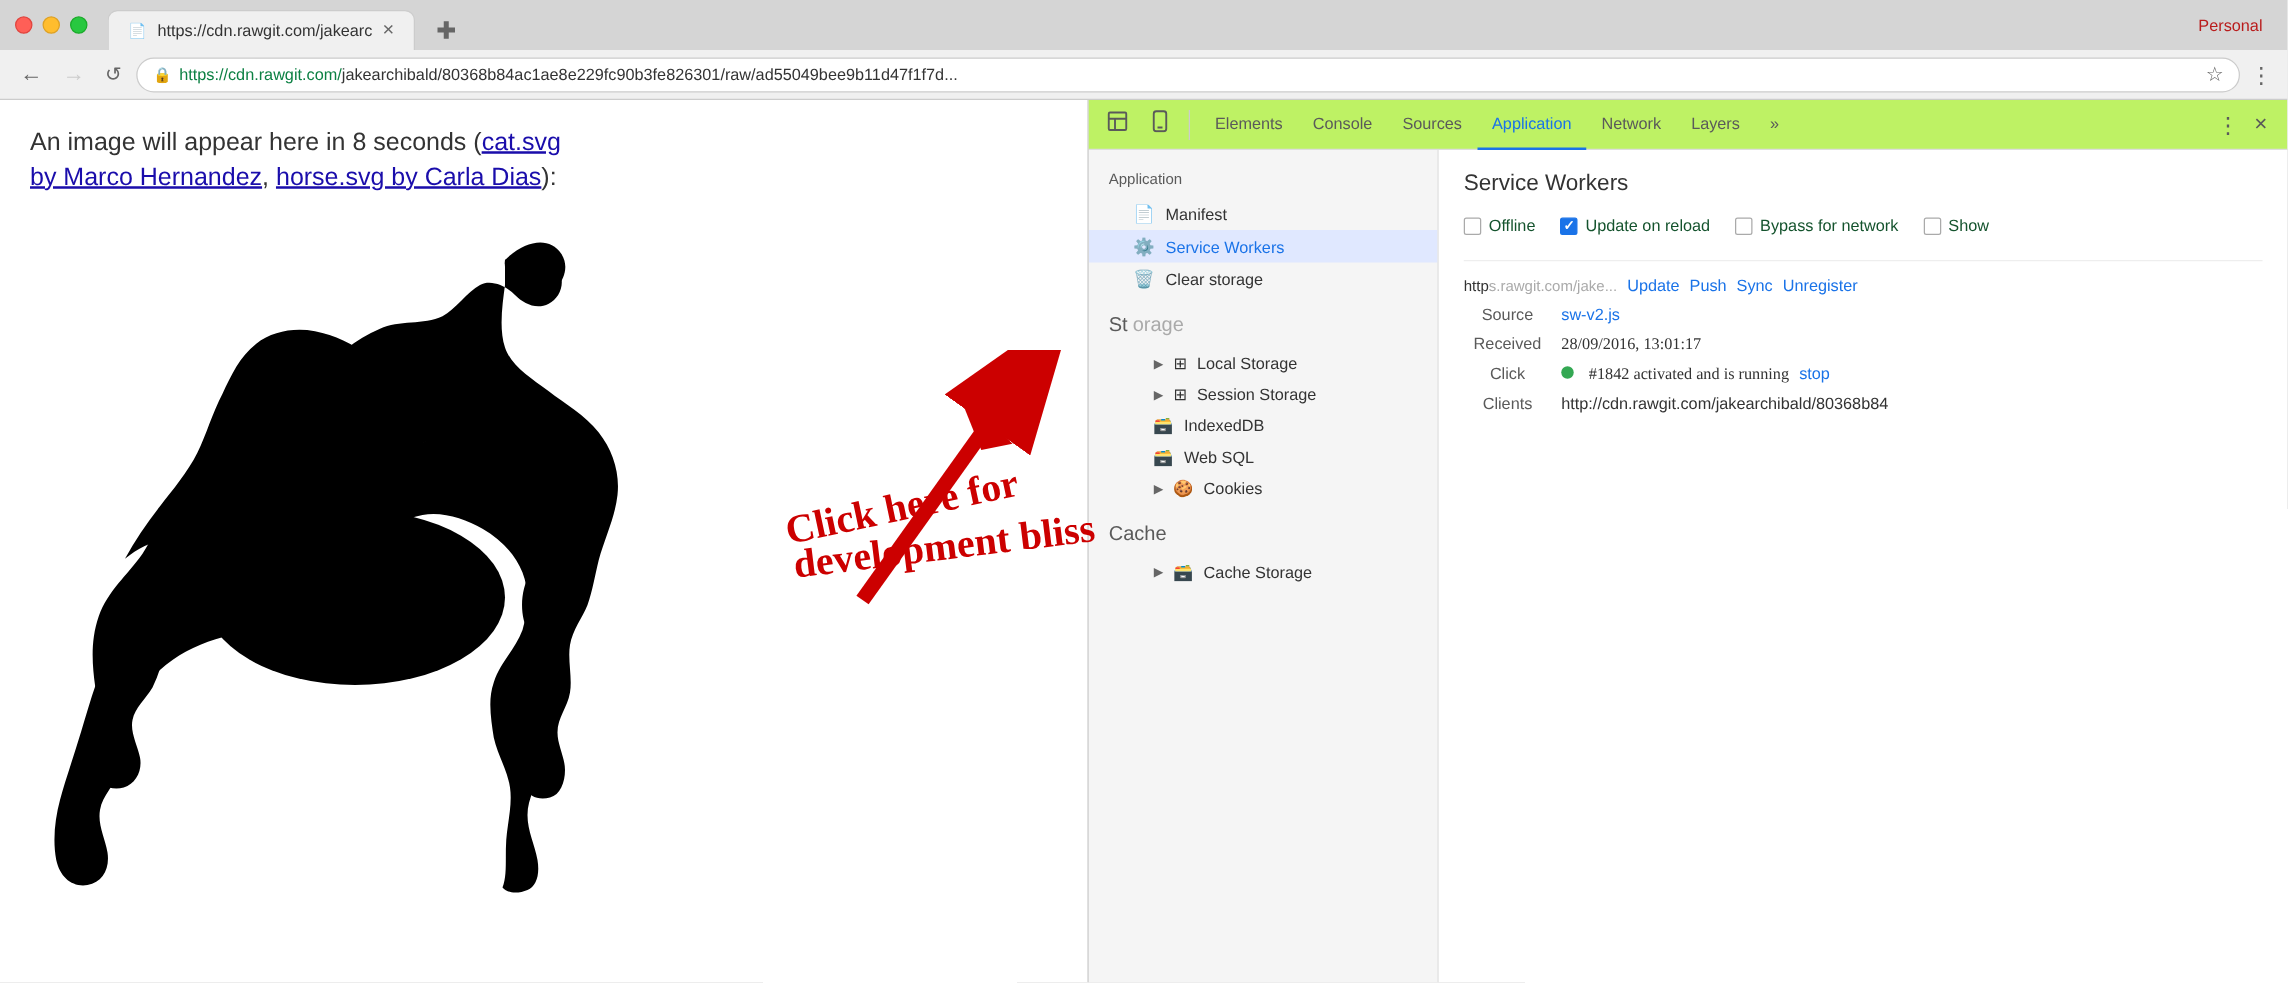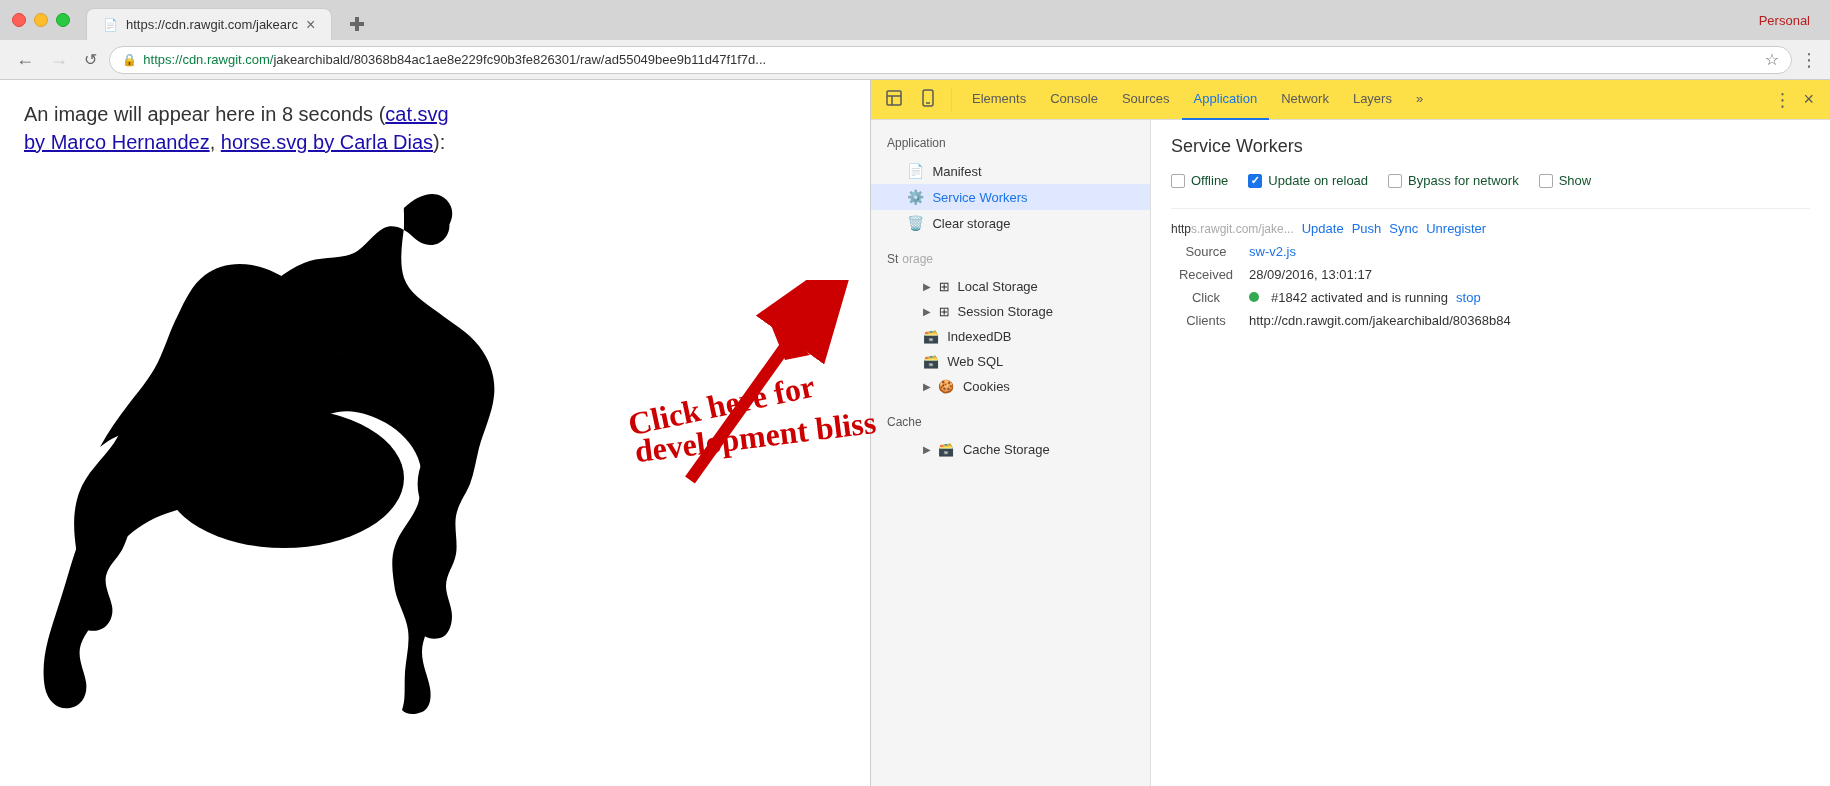--- a/index.html
+++ b/index.html
@@ -39,61 +39,61 @@
     .page-text { font-size: 20px; color: #333; line-height: 1.4; }
     .page-text a { color: #1a0dab; text-decoration: underline; cursor: pointer; }
 
     
     .horse-container { margin-top: 12px; }
 
     
     .devtools { width: 960px; background: #f5f5f5; border-left: 1px solid #ccc; display: flex; flex-direction: column; }
 
     
-    .devtools-toolbar { background: #fde047; border-bottom: 1px solid #ddd; display: flex; align-items: center; padding: 0 8px; height: 40px; gap: 4px; }
+    .devtools-toolbar { background: #bef264; border-bottom: 1px solid #ddd; display: flex; align-items: center; padding: 0 8px; height: 40px; gap: 4px; }
     .dt-icon-btn { background: none; border: none; cursor: pointer; color: #5a5a5a; font-size: 16px; padding: 4px 6px; border-radius: 3px; }
     .dt-separator { width: 1px; height: 24px; background: #ccc; margin: 0 4px; }
     .dt-tabs { display: flex; align-items: center; flex: 1; }
     .dt-tab { padding: 0 12px; height: 40px; display: flex; align-items: center; font-size: 13px; color: #5a5a5a; cursor: pointer; border-bottom: 2px solid transparent; white-space: nowrap; }
     .dt-tab.active { color: #1a73e8; border-bottom: 2px solid #1a73e8; }
     .dt-close-btn { background: none; border: none; cursor: pointer; color: #5a5a5a; font-size: 18px; padding: 4px 8px; }
     .dt-options-btn { background: none; border: none; cursor: pointer; color: #5a5a5a; font-size: 18px; }
 
     
     .devtools-body { display: flex; flex: 1; overflow: hidden; }
 
     
     .dt-sidebar { width: 280px; background: #f5f5f5; border-right: 1px solid #ddd; overflow-y: auto; padding: 8px 0; }
     .dt-sidebar-section-title { padding: 8px 16px; font-size: 12px; color: #5a5a5a; font-weight: 500; }
     .dt-sidebar-item { padding: 5px 16px 5px 36px; font-size: 13px; color: #333; cursor: pointer; display: flex; align-items: center; gap: 8px; white-space: nowrap; }
     .dt-sidebar-item.active { background: #e0e8ff; color: #1a73e8; }
     .dt-sidebar-item-icon { font-size: 14px; color: #666; flex-shrink: 0; }
     .dt-sidebar-section { margin-bottom: 8px; }
-    .dt-sidebar-group-title { padding: 8px 16px; font-size: 12px; color: #5a5a5a; font-weight: 500; display: flex; align-items: center; gap: 4px; }
+    .dt-sidebar-group-title { padding: 8px 16px; font-size: 16px; color: #5a5a5a; font-weight: 500; display: flex; align-items: center; gap: 4px; }
     .dt-sidebar-group-item { padding: 5px 16px 5px 52px; font-size: 13px; color: #333; cursor: pointer; display: flex; align-items: center; gap: 8px; }
     .dt-expand { color: #666; font-size: 10px; }
 
     
     .dt-main { flex: 1; background: white; overflow-y: auto; padding: 16px 20px; }
 
     
     .sw-title { font-size: 18px; color: #333; font-weight: 400; margin-bottom: 16px; }
     .sw-options { display: flex; align-items: center; gap: 20px; margin-bottom: 20px; }
     .sw-option { display: flex; align-items: center; gap: 6px; font-size: 13px; color: #14532d; }
     .sw-checkbox { width: 14px; height: 14px; border: 1px solid #aaa; background: white; border-radius: 2px; flex-shrink: 0; cursor: pointer; display: flex; align-items: center; justify-content: center; }
     .sw-checkbox.checked { background: #1a73e8; border-color: #1a73e8; }
     .sw-checkbox.checked::after { content: '✓'; color: white; font-size: 11px; font-weight: bold; }
 
     
     .sw-entry { border-top: 1px solid #eee; padding-top: 12px; }
     .sw-entry-row { display: flex; align-items: baseline; gap: 8px; margin-bottom: 8px; font-size: 13px; }
     .sw-entry-url { color: #333; font-weight: 500; font-size: 12px; }
     .sw-entry-link { color: #1a73e8; text-decoration: none; cursor: pointer; }
     .sw-label { color: #5a5a5a; min-width: 70px; text-align: center; flex-shrink: 0; }
-    .sw-value { color: #333; }
+    .sw-value { color: #333; font-family: Liberation Serif, serif; }
     .sw-status-dot { width: 10px; height: 10px; border-radius: 50%; background: #34a853; display: inline-block; margin-right: 4px; }
     .sw-clients { color: #333; font-size: 13px; }
 
     
     .page-wrapper { position: relative; display: flex; flex: 1; overflow: hidden; }
   </style>
 </head>
 <body>
 
 <div class="browser-chrome">

